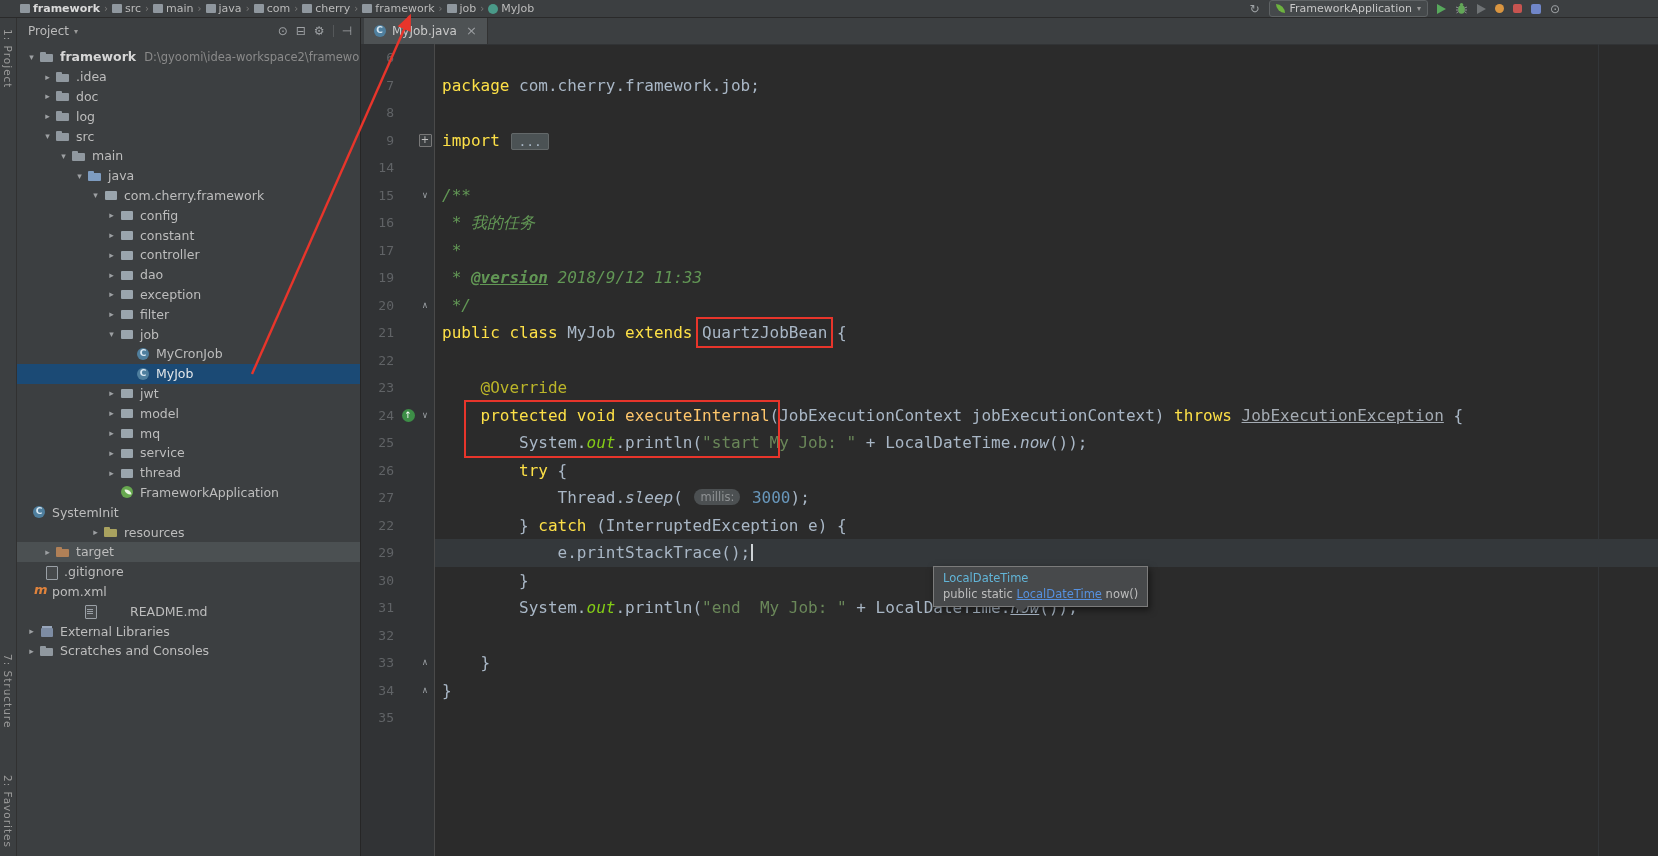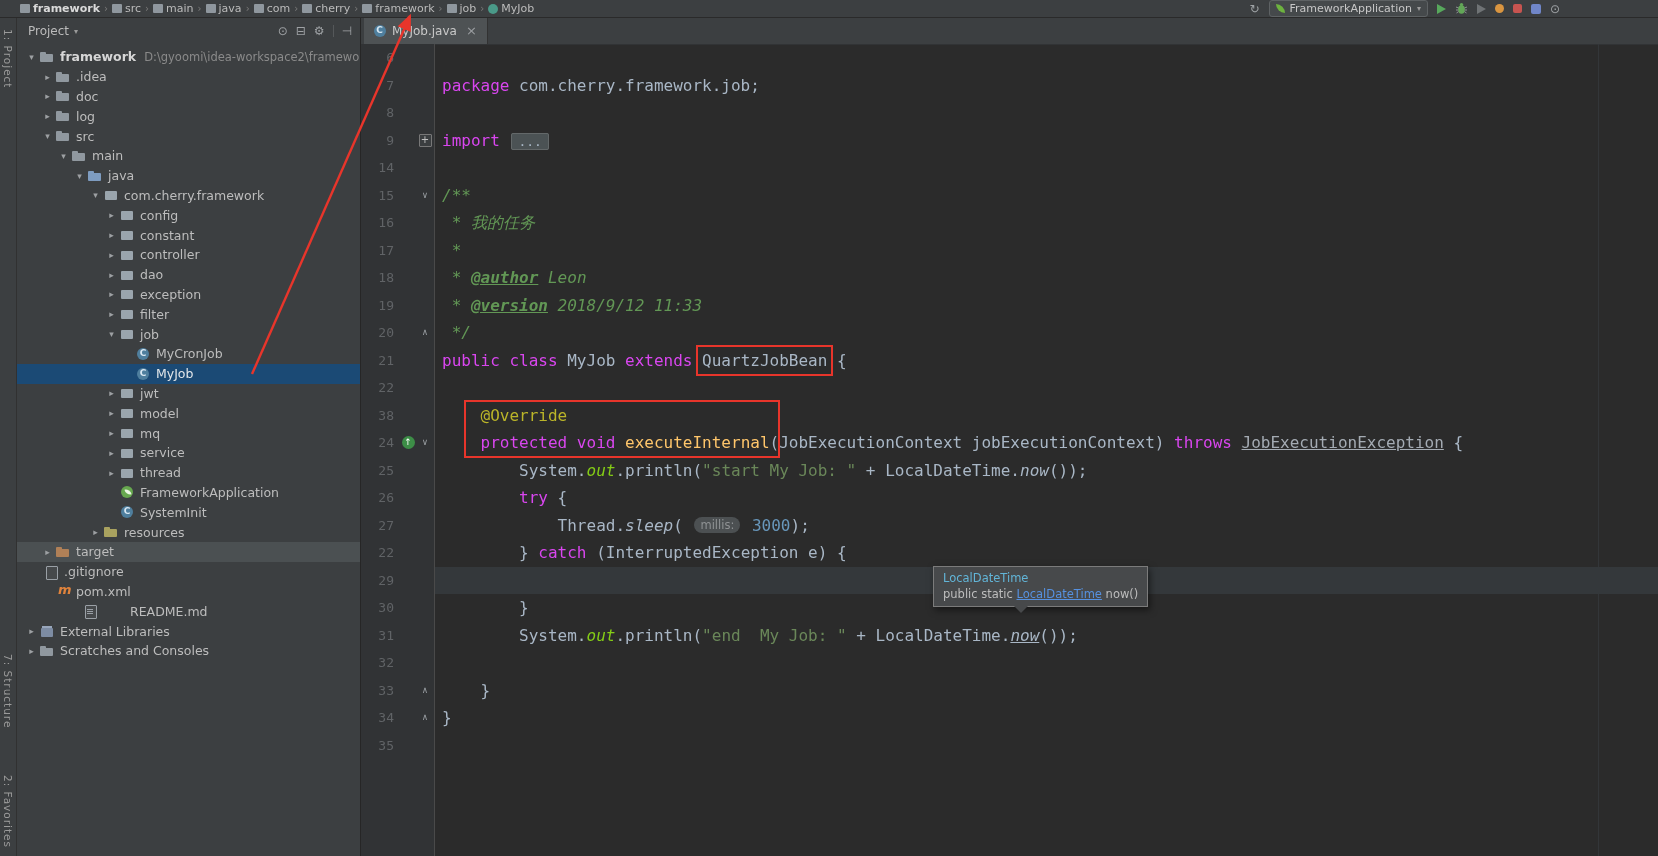--- a/index.html
+++ b/index.html
@@ -88,21 +88,21 @@
   .line.cur{background:linear-gradient(to right,transparent 75px,#34383b 75px)}
   .ln{width:40px;flex:none;text-align:right;padding-right:6px;box-sizing:border-box;color:#606366;font-size:13px}
   .gic{width:16px;flex:none;display:flex;align-items:center;justify-content:center}
   .ovr{width:13px;height:13px;border-radius:50%;background:#3d8e47;color:#fff;font-size:9px;line-height:13px;
        text-align:center;font-family:"DejaVu Sans",sans-serif}
   .fc{width:18px;flex:none;display:flex;align-items:center;justify-content:center;color:#9da2a6;font-size:9px}
   .fm-plus{width:11px;height:11px;border:1px solid #787878;background:#3b3e40;color:#c0c0c0;font-size:10px;
            line-height:9px;text-align:center;border-radius:1px;font-family:"DejaVu Sans",sans-serif}
   .codetxt{padding-left:8px}
 
-  .seg.kw{color:#d946ef}
+  .seg.kw{color:#fde047}
   .seg.d{color:#a9b7c6}
   .seg.str{color:#6a8759}
   .seg.num{color:#6897bb}
   .seg.cmt{color:#629755;font-style:italic}
   .seg.tag{color:#629755;font-style:italic;font-weight:bold;text-decoration:underline}
   .seg.ann{color:#bbb529}
   .seg.mth{color:#ffc66b}
   .seg.fld{color:#84cc16;font-style:italic}
   .seg.ita{font-style:italic}
   .seg.und{color:#a4abb3;text-decoration:underline}
@@ -330,41 +330,41 @@
         <div class="trow" style="padding-left: 88px;">
           <span class="arr">▸</span>
           <span class="tic tic-package"></span>
           <span class="tlabel">thread</span>
         </div>
         <div class="trow" style="padding-left: 88px;">
           <span class="arr"></span>
           <span class="tic tic-spring"></span>
           <span class="tlabel">FrameworkApplication</span>
         </div>
-        <div class="trow" style="padding-left: 88px;">
+        <div class="trow" style="">
           <span class="arr"></span>
           <span class="tic tic-class"></span>
           <span class="tlabel">SystemInit</span>
         </div>
         <div class="trow" style="padding-left: 72px;">
           <span class="arr">▸</span>
           <span class="tic tic-folder-res"></span>
           <span class="tlabel">resources</span>
         </div>
         <div class="trow hl" style="padding-left: 24px;">
           <span class="arr">▸</span>
           <span class="tic tic-folder-ex"></span>
           <span class="tlabel">target</span>
         </div>
         <div class="trow" style="padding-left: 12px;">
           <span class="arr"></span>
           <span class="tic tic-file"></span>
           <span class="tlabel">.gitignore</span>
         </div>
-        <div class="trow" style="padding-left: 24px;">
+        <div class="trow" style="">
           <span class="arr"></span>
           <span class="tic tic-maven"></span>
           <span class="tlabel">pom.xml</span>
         </div>
         <div class="trow" style="padding-left: 24px; gap: 27px;">
           <span class="arr"></span>
           <span class="tic tic-md"></span>
           <span class="tlabel">README.md</span>
         </div>
         <div class="trow" style="padding-left: 8px;">
@@ -393,32 +393,31 @@
       <div class="margin-guide"></div>
       <div class="lines">
           <div class="line"><span class="ln">6</span><span class="gic"></span><span class="fc"></span><span class="codetxt"></span></div>
           <div class="line"><span class="ln">7</span><span class="gic"></span><span class="fc"></span><span class="codetxt"><span class="seg kw">package </span><span class="seg d">com.cherry.framework.job;</span></span></div>
           <div class="line"><span class="ln">8</span><span class="gic"></span><span class="fc"></span><span class="codetxt"></span></div>
           <div class="line"><span class="ln">9</span><span class="gic"></span><span class="fc"><span class="fm-plus">+</span></span><span class="codetxt"><span class="seg kw">import </span><span class="seg fold">...</span></span></div>
           <div class="line"><span class="ln">14</span><span class="gic"></span><span class="fc"></span><span class="codetxt"></span></div>
           <div class="line"><span class="ln">15</span><span class="gic"></span><span class="fc"><span class="fm">∨</span></span><span class="codetxt"><span class="seg cmt">/**</span></span></div>
           <div class="line"><span class="ln">16</span><span class="gic"></span><span class="fc"></span><span class="codetxt"><span class="seg cmt"> * 我的任务</span></span></div>
           <div class="line"><span class="ln">17</span><span class="gic"></span><span class="fc"></span><span class="codetxt"><span class="seg cmt"> *</span></span></div>
-          <div class="line"><span class="ln">18</span><span class="gic"></span><span class="fc"></span><span class="codetxt"><span class="seg cmt"> * </span><span class="seg tag">@author</span><span class="seg cmt"> Leon</span></span></div>
           <div class="line"><span class="ln">19</span><span class="gic"></span><span class="fc"></span><span class="codetxt"><span class="seg cmt"> * </span><span class="seg tag">@version</span><span class="seg cmt"> 2018/9/12 11:33</span></span></div>
           <div class="line"><span class="ln">20</span><span class="gic"></span><span class="fc"><span class="fm">∧</span></span><span class="codetxt"><span class="seg cmt"> */</span></span></div>
           <div class="line"><span class="ln">21</span><span class="gic"></span><span class="fc"></span><span class="codetxt"><span class="seg kw">public class </span><span class="seg d">MyJob </span><span class="seg kw">extends </span><span class="seg d rb">QuartzJobBean</span><span class="seg d"> {</span></span></div>
           <div class="line"><span class="ln">22</span><span class="gic"></span><span class="fc"></span><span class="codetxt"></span></div>
-          <div class="line"><span class="ln">38</span><span class="gic"></span><span class="fc"></span><span class="codetxt"><span class="seg d">    </span><span class="seg ann">@Override</span></span></div>
+          <div class="line"><span class="ln">23</span><span class="gic"></span><span class="fc"></span><span class="codetxt"><span class="seg d">    </span><span class="seg ann">@Override</span></span></div>
           <div class="line"><span class="ln">24</span><span class="gic"><span class="ovr">↑</span></span><span class="fc"><span class="fm">∨</span></span><span class="codetxt"><span class="seg d">    </span><span class="seg kw">protected void </span><span class="seg mth">executeInternal</span><span class="seg d">(JobExecutionContext jobExecutionContext) </span><span class="seg kw">throws </span><span class="seg und">JobExecutionException</span><span class="seg d"> {</span></span></div>
           <div class="line"><span class="ln">25</span><span class="gic"></span><span class="fc"></span><span class="codetxt"><span class="seg d">        System.</span><span class="seg fld">out</span><span class="seg d">.println(</span><span class="seg str">"start My Job: "</span><span class="seg d"> + LocalDateTime.</span><span class="seg ita">now</span><span class="seg d">());</span></span></div>
           <div class="line"><span class="ln">26</span><span class="gic"></span><span class="fc"></span><span class="codetxt"><span class="seg d">        </span><span class="seg kw">try</span><span class="seg d"> {</span></span></div>
           <div class="line"><span class="ln">27</span><span class="gic"></span><span class="fc"></span><span class="codetxt"><span class="seg d">            Thread.</span><span class="seg ita">sleep</span><span class="seg d">( </span><span class="seg hint">millis:</span><span class="seg d"> </span><span class="seg num">3000</span><span class="seg d">);</span></span></div>
           <div class="line"><span class="ln">22</span><span class="gic"></span><span class="fc"></span><span class="codetxt"><span class="seg d">        } </span><span class="seg kw">catch</span><span class="seg d"> (InterruptedException e) {</span></span></div>
-          <div class="line cur"><span class="ln">29</span><span class="gic"></span><span class="fc"></span></div>
+          <div class="line cur"><span class="ln">29</span><span class="gic"></span><span class="fc"></span><span class="codetxt"><span class="seg d">            e.printStackTrace();</span><span class="caret"></span></span></div>
           <div class="line"><span class="ln">30</span><span class="gic"></span><span class="fc"></span><span class="codetxt"><span class="seg d">        }</span></span></div>
           <div class="line"><span class="ln">31</span><span class="gic"></span><span class="fc"></span><span class="codetxt"><span class="seg d">        System.</span><span class="seg fld">out</span><span class="seg d">.println(</span><span class="seg str">"end  My Job: "</span><span class="seg d"> + LocalDateTime.</span><span class="seg itund">now</span><span class="seg d">());</span></span></div>
           <div class="line"><span class="ln">32</span><span class="gic"></span><span class="fc"></span><span class="codetxt"></span></div>
           <div class="line"><span class="ln">33</span><span class="gic"></span><span class="fc"><span class="fm">∧</span></span><span class="codetxt"><span class="seg d">    }</span></span></div>
           <div class="line"><span class="ln">34</span><span class="gic"></span><span class="fc"><span class="fm">∧</span></span><span class="codetxt"><span class="seg d">}</span></span></div>
           <div class="line"><span class="ln">35</span><span class="gic"></span><span class="fc"></span><span class="codetxt"></span></div>
         </div>
     </div>
   </div>
 

